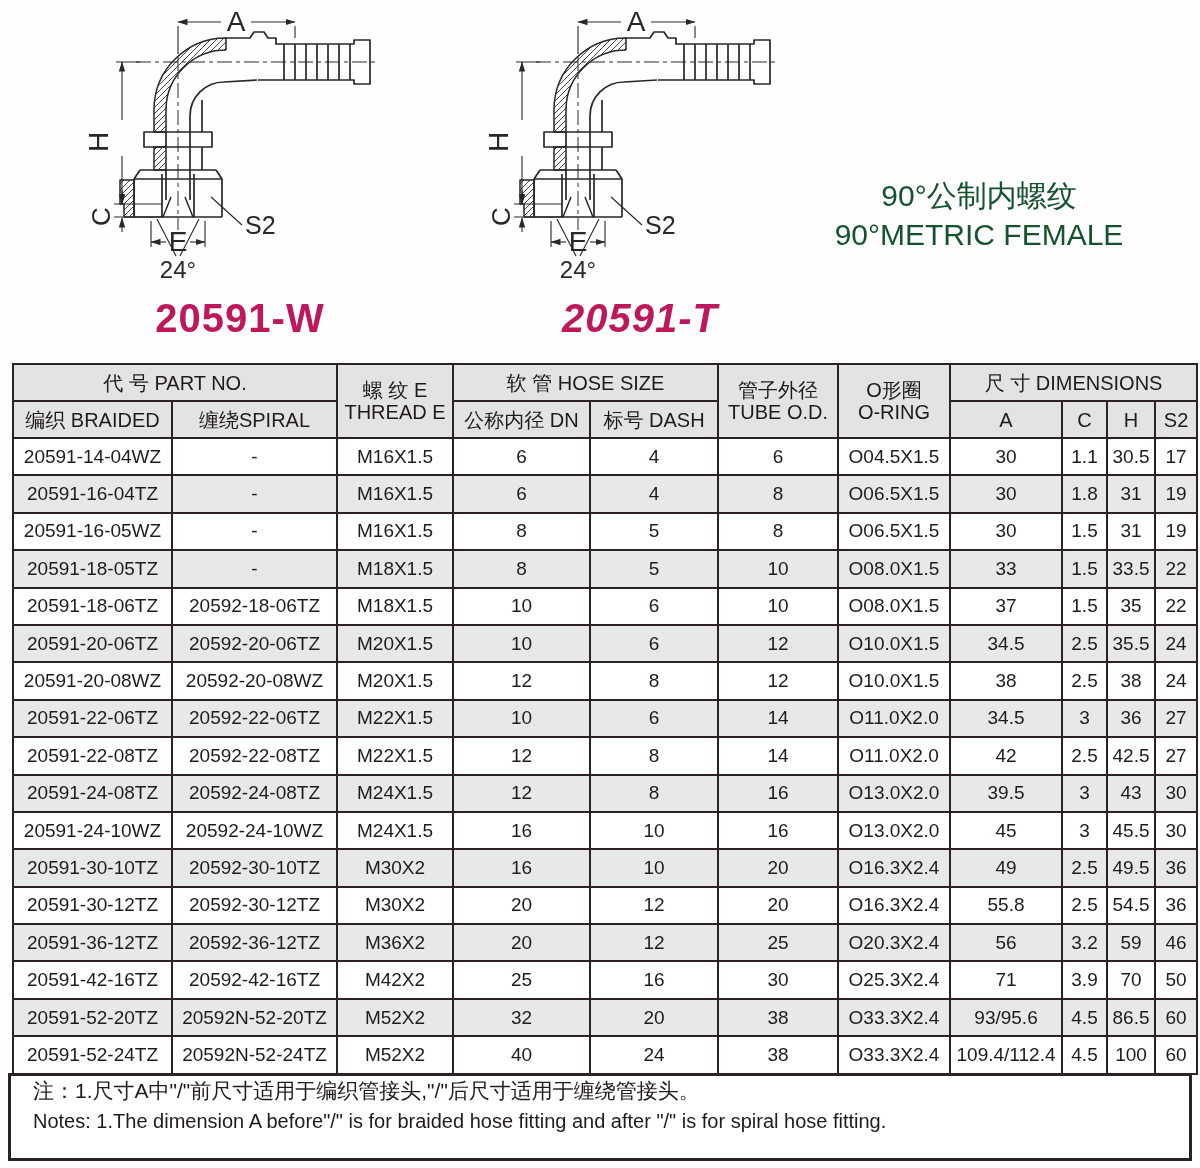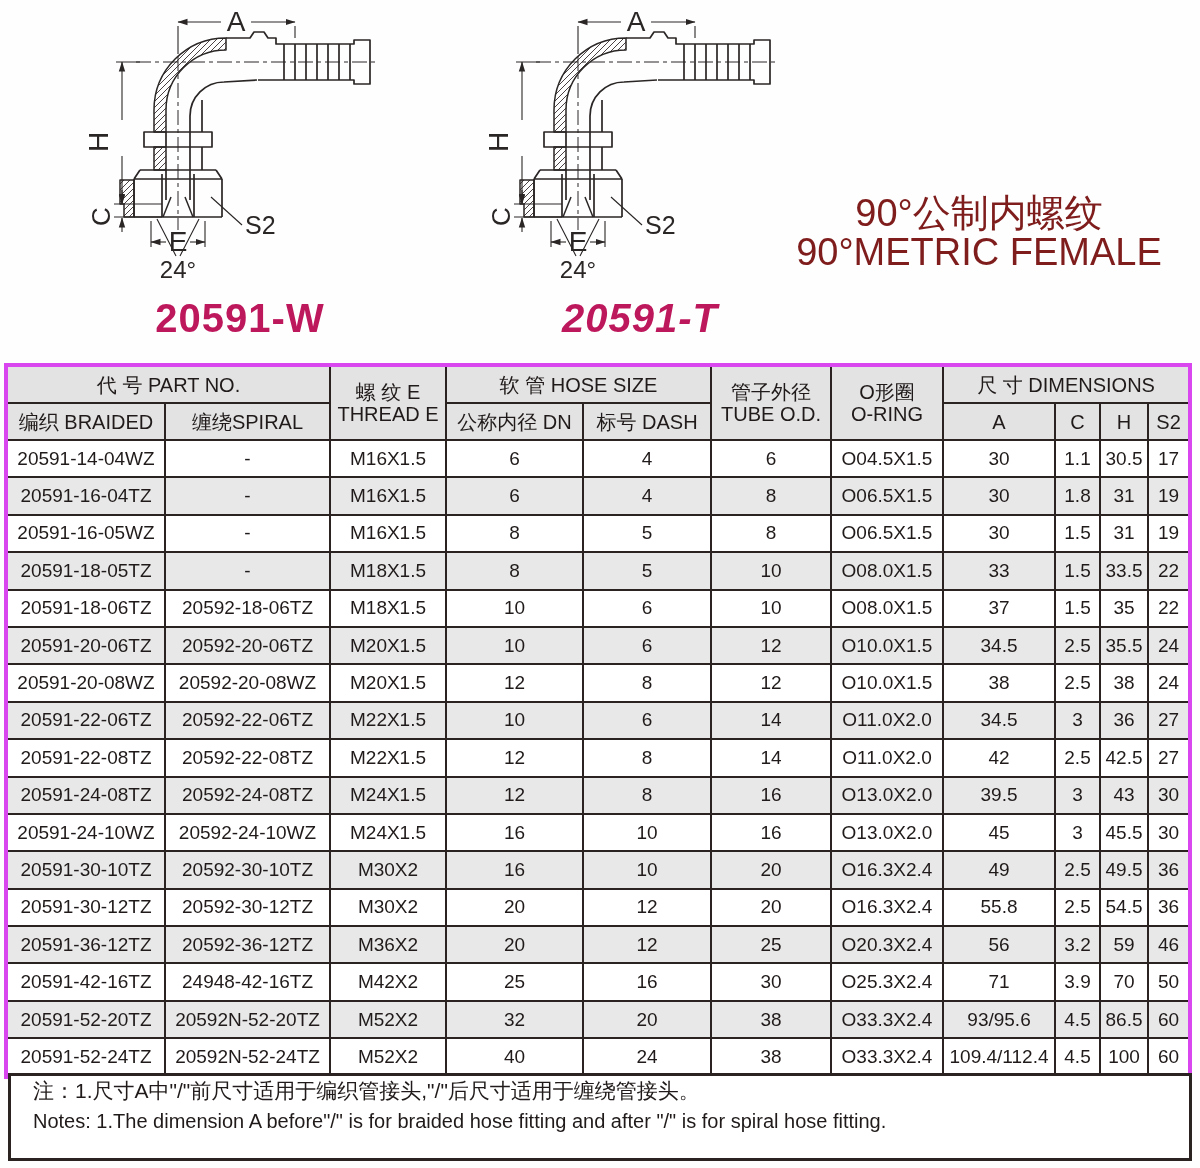--- a/index.html
+++ b/index.html
@@ -9,26 +9,26 @@
   
   .drawing{position:absolute;top:4px;}
   #drawing-w{left:18px;}
   #drawing-t{left:418px;}
   .part-label{position:absolute;top:296px;width:310px;text-align:center;
               font-size:40px;font-weight:bold;letter-spacing:1px;color:#be185d;}
   #label-w{left:85px;}
   #label-t{left:485px;font-style:italic;}
 
   
-  #title-block{position:absolute;left:758px;top:194px;width:442px;text-align:center;
-               font-size:38px;line-height:39px;color:#7f1d1d;}
+  #title-block{position:absolute;left:758px;top:176px;width:442px;text-align:center;
+               font-size:30px;line-height:39px;color:#14532d;}
 
   
-  #spec-table{position:absolute;left:4px;top:363px;width:1184px;border-collapse:collapse;
-              table-layout:fixed;border:4px solid #d946ef;}
+  #spec-table{position:absolute;left:12px;top:363px;width:1184px;border-collapse:collapse;
+              table-layout:fixed;border:1px solid #d946ef;}
   #spec-table th,#spec-table td{border:2px solid #2a2322;text-align:center;vertical-align:middle;
               padding:0;overflow:hidden;white-space:nowrap;}
   #spec-table thead th{background:#e3e3e3;font-weight:normal;font-size:20px;height:35px;line-height:22px;}
   #spec-table tbody td{font-size:19px;height:35.4px;background:#ffffff;}
   #spec-table tbody tr:nth-child(even) td{background:#e8e8e8;}
 
   
   #notes-box{position:absolute;left:8px;top:1073px;width:1184px;height:88px;border:3px solid #2a2322;
              box-sizing:border-box;background:#ffffff;}
   #notes-box .note-line{margin:0;padding:0 0 0 22px;line-height:30px;}
@@ -341,21 +341,21 @@
           <td>12</td>
           <td>25</td>
           <td>O20.3X2.4</td>
           <td>56</td>
           <td>3.2</td>
           <td>59</td>
           <td>46</td>
         </tr>
         <tr>
           <td>20591-42-16TZ</td>
-          <td>24948-42-16TZ</td>
+          <td>20592-42-16TZ</td>
           <td>M42X2</td>
           <td>25</td>
           <td>16</td>
           <td>30</td>
           <td>O25.3X2.4</td>
           <td>71</td>
           <td>3.9</td>
           <td>70</td>
           <td>50</td>
         </tr>

